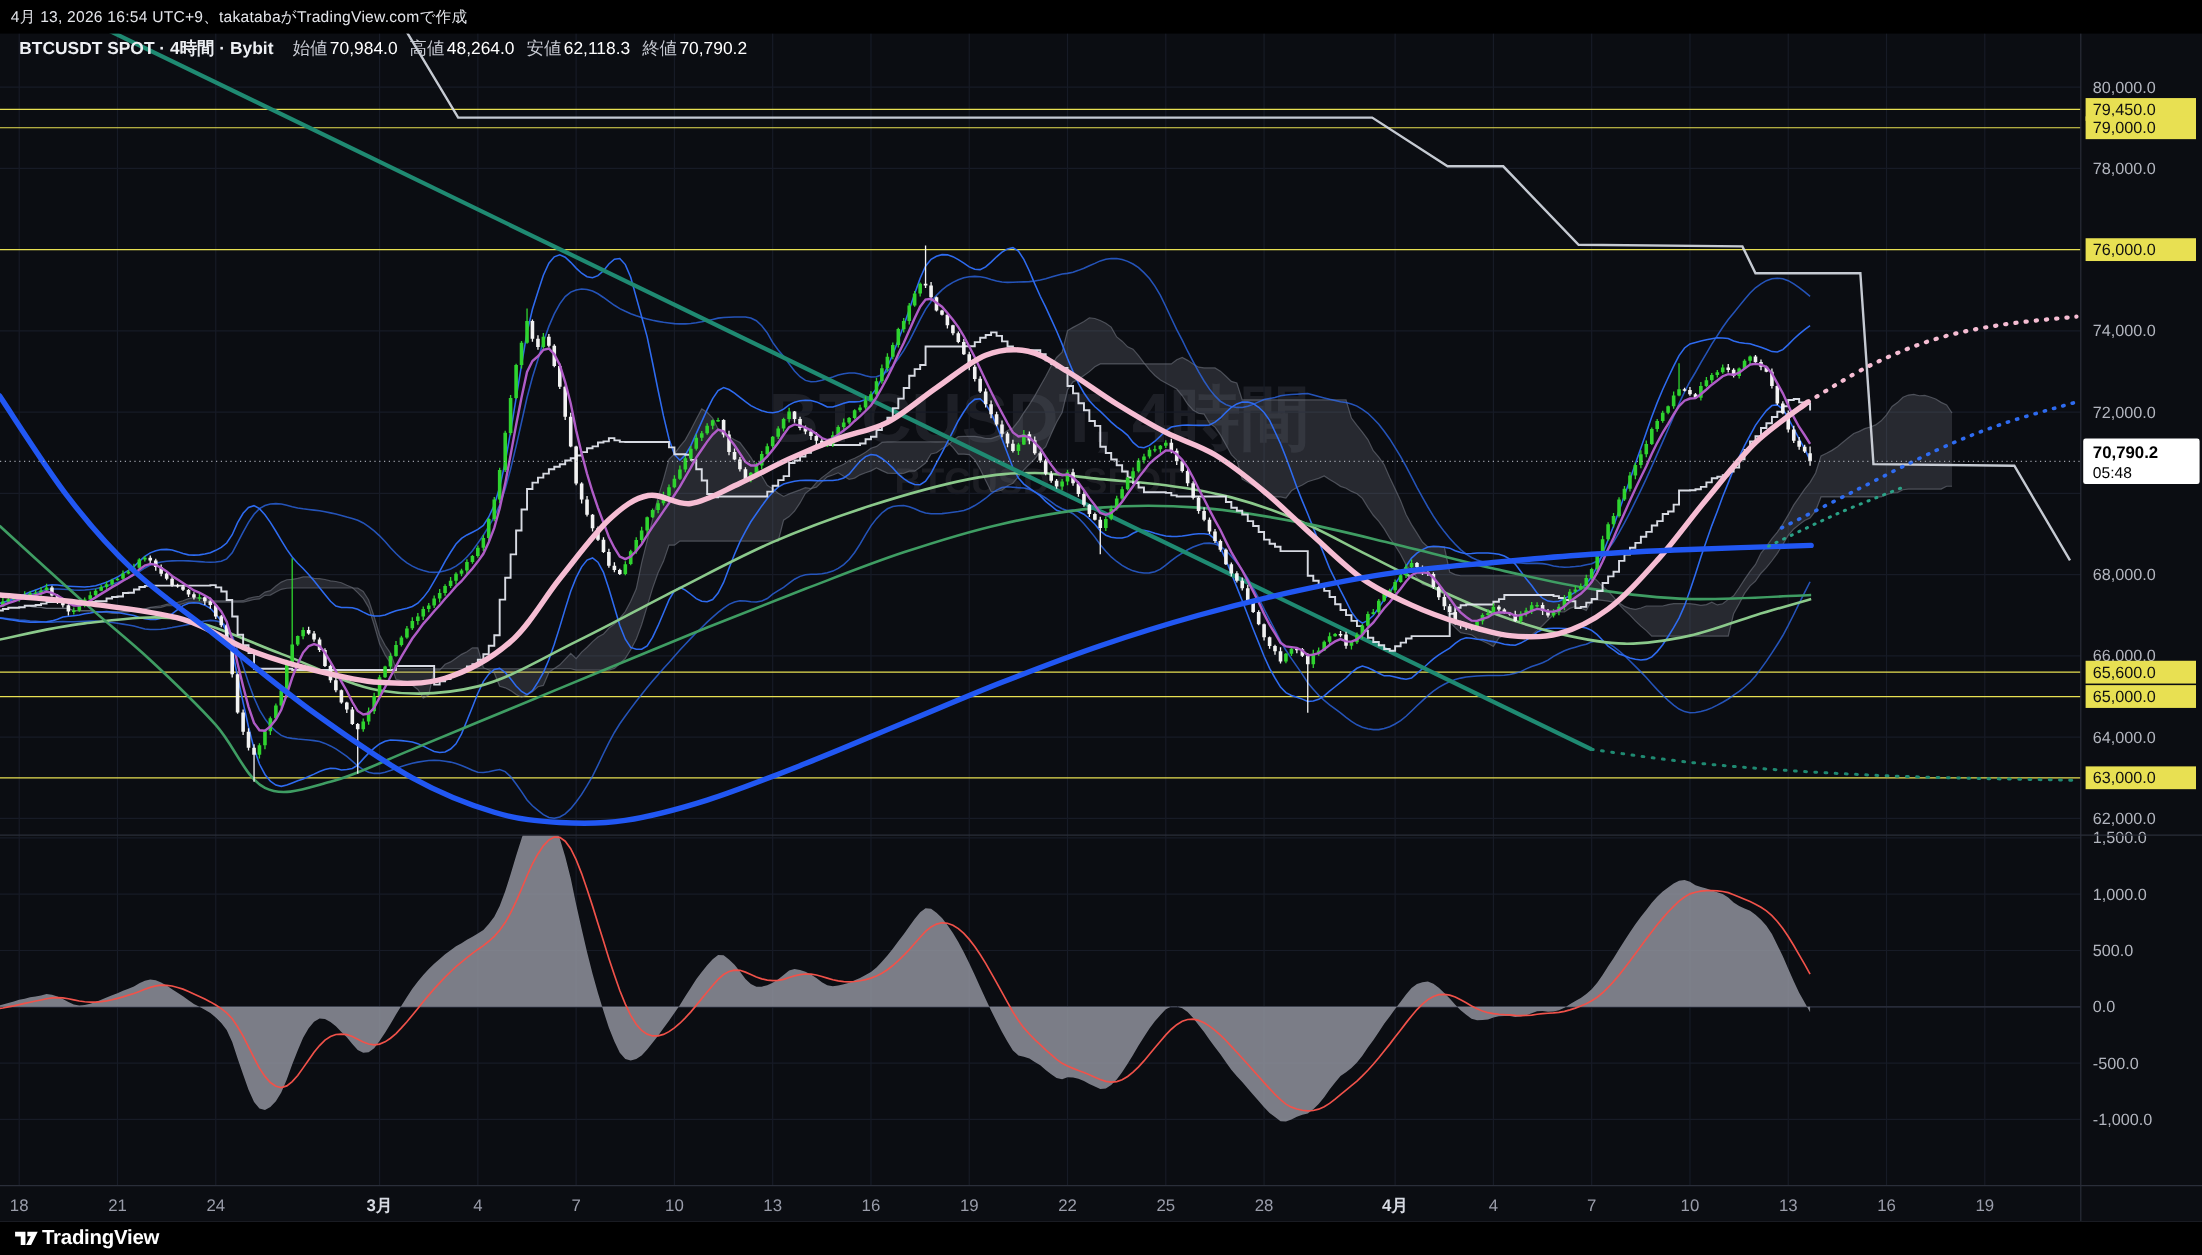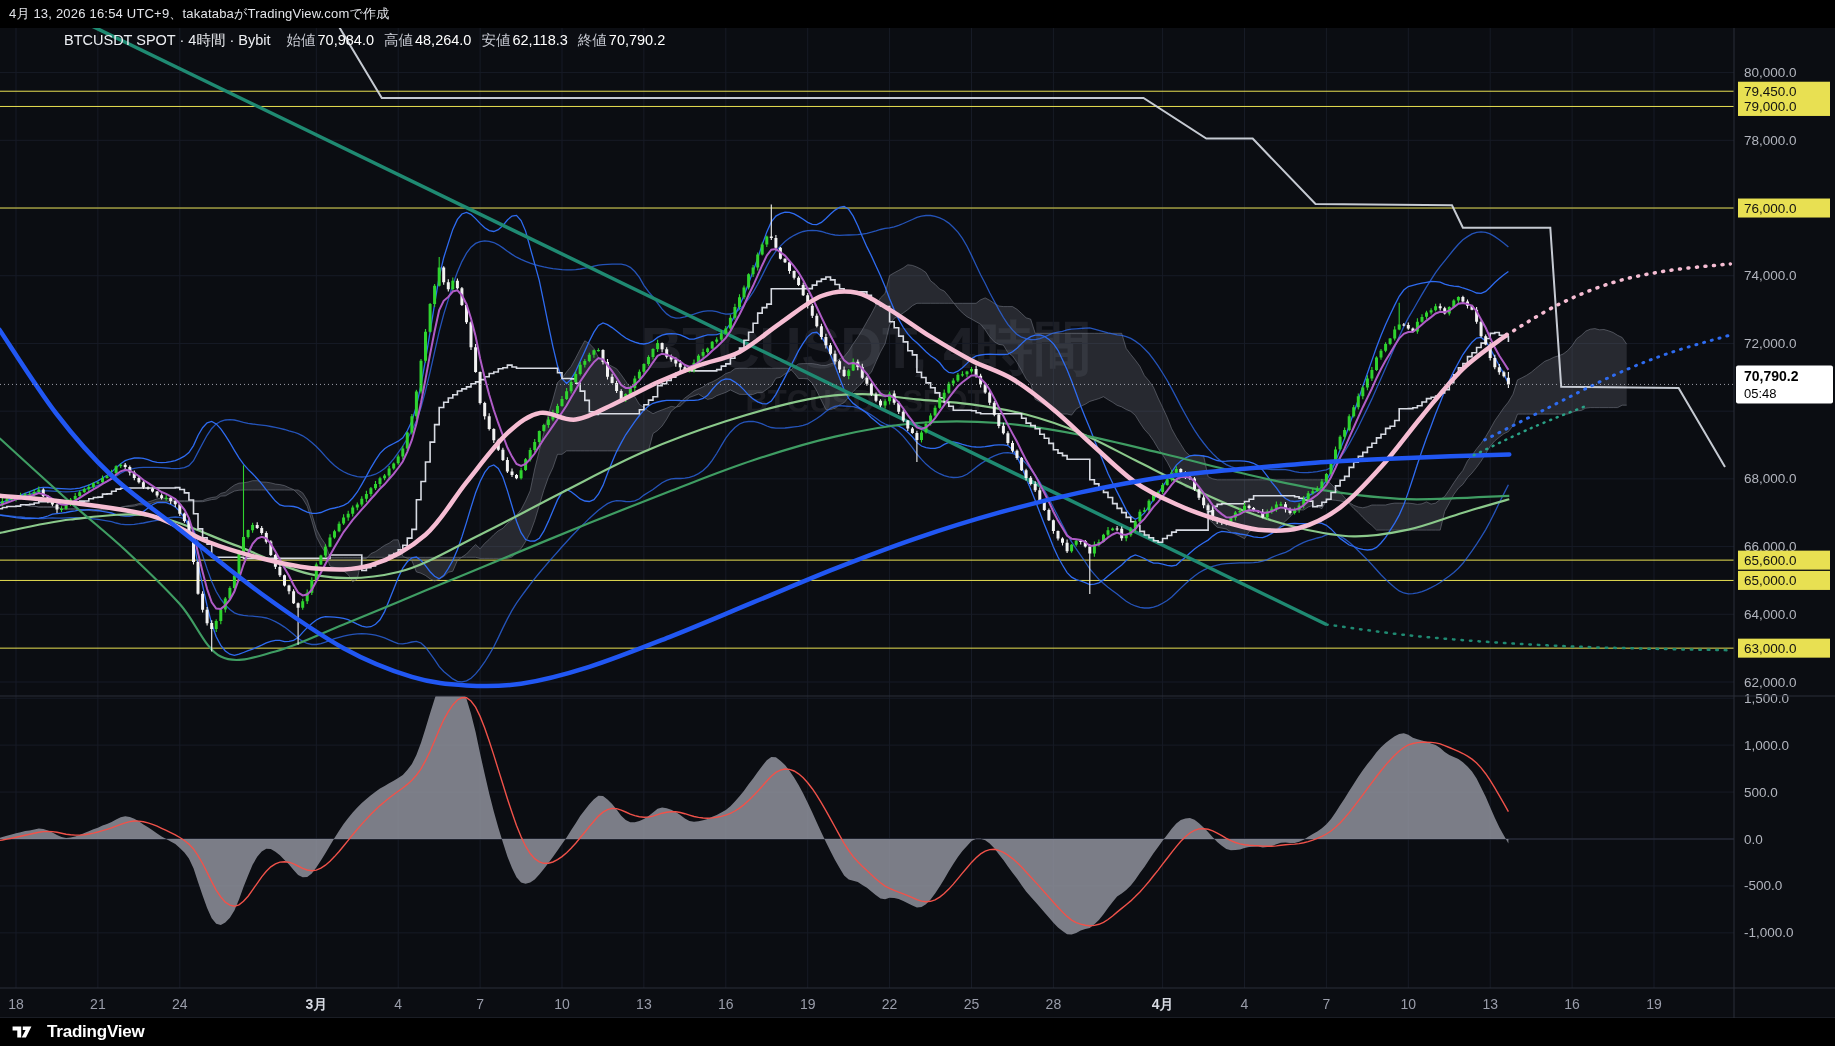--- a/index.html
+++ b/index.html
@@ -4,26 +4,26 @@
 <style>
   html,body{margin:0;padding:0;background:#000;}
   body{width:1835px;height:1046px;position:relative;overflow:hidden;
        font-family:"Liberation Sans","DejaVu Sans",sans-serif;}
   #cv{position:absolute;left:0;top:0;}
   .topbar{position:absolute;top:0;left:0;right:0;height:28px;background:#000;
           color:#e2e4e9;font-size:13px;display:flex;align-items:center;
           padding-left:9px;z-index:6;letter-spacing:.2px;}
   .symbol-header{position:absolute;top:31px;left:16px;z-index:5;font-size:14.5px;
           color:#edeff3;display:flex;align-items:baseline;white-space:nowrap;}
-  .symbol-header .title{font-weight:normal;margin-right:16px;margin-left:48px;}
+  .symbol-header .title{font-weight:bold;margin-right:16px;}
   .symbol-header .pair{margin-right:10px;}
   .symbol-header .lbl{color:#c7cad2;margin-right:2px;text-align:right;}
   .symbol-header .val{color:#ffffff;font-weight:normal;}
   .footer{position:absolute;bottom:0;left:0;right:0;height:28px;background:#000;
-          display:flex;align-items:center;gap:14px;padding-left:11px;z-index:6;}
+          display:flex;align-items:center;gap:2px;padding-left:11px;z-index:6;}
   .footer .brand{color:#fff;font-weight:bold;font-size:17px;letter-spacing:-0.2px;}
 </style>
 </head>
 <body>
 
 <svg id="cv" width="1835" height="1046">
     <defs>
       <clipPath id="mc">
         <rect x="0" y="26" width="1734" height="670"></rect>
       </clipPath>

